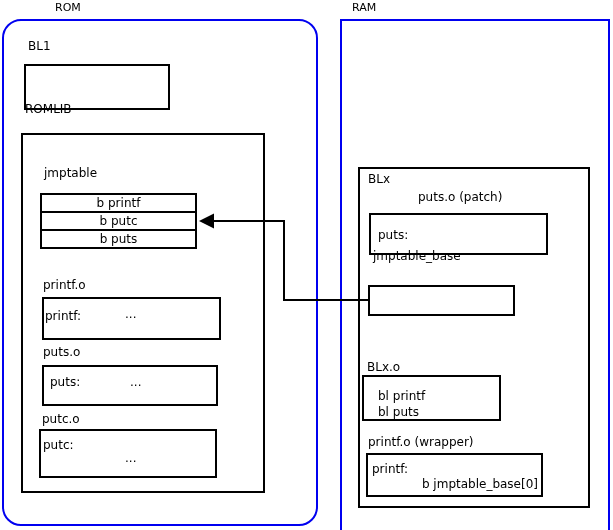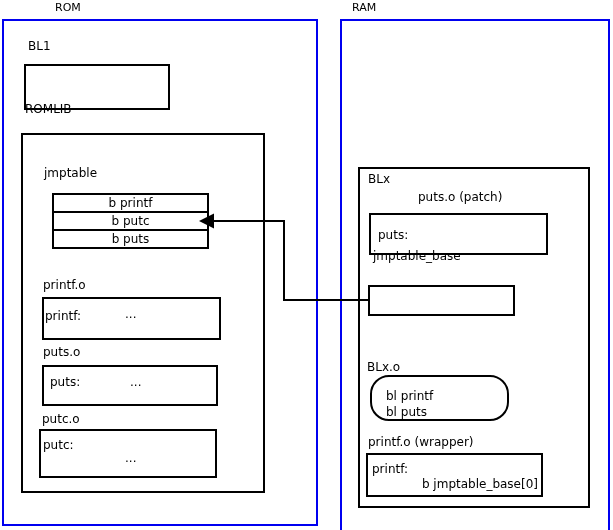--- a/index.html
+++ b/index.html
@@ -39,37 +39,36 @@
     background: transparent;
   }
   .box {
     position: absolute;
     box-sizing: border-box;
     border: 2px solid var(--line);
     background: var(--bg);
   }
   
   .rom-title   { left: 55px;  top: 1px; }
-  .rom-frame   { left: 2px;   top: 19px;  width: 316px; height: 507px; }
+  .rom-frame   { left: 2px;   top: 19px;  width: 316px; height: 507px; border-radius: 19px; }
   .bl1-label   { left: 24px;  top: 18px; }
   .bl1-box     { left: 20px;  top: 43px;  width: 146px; height: 46px; }
   .romlib-label{ left: 21px;  top: 81px; }
   .romlib-box  { left: 17px;  top: 112px; width: 244px; height: 360px; }
   .jmptable-label { left: 21px; top: 31px; }
   .jmptable-rows  { position: absolute; left: 17px; top: 58px; width: 157px; }
   .jmp-row {
     box-sizing: border-box;
     width: 157px;
     height: 20px;
     border: 2px solid var(--line);
     background: var(--bg);
     text-align: center;
     font-size: 12px;
     line-height: 16px;
-    margin-left: 12px;
   }
   .jmp-row + .jmp-row { margin-top: -2px; }
   .obj1-label { left: 20px; top: 143px; }
   .obj1-box   { left: 19px; top: 162px; width: 179px; height: 43px; }
   .obj2-label { left: 20px; top: 210px; }
   .obj2-box   { left: 19px; top: 230px; width: 176px; height: 41px; }
   .obj3-label { left: 19px; top: 277px; }
   .obj3-box   { left: 16px; top: 294px; width: 178px; height: 49px; text-align: right; }
   .sym  { position: absolute; font-size: 12px; white-space: nowrap; }
   .obj1-sym { left: 1px;  top: 10px; }
@@ -82,22 +81,22 @@
   .ram-title { left: 352px; top: 1px; }
   .ram-frame { left: 340px; top: 19px; width: 270px; height: 520px; }
   .blx-box   { left: 16px;  top: 146px; width: 232px; height: 341px; }
   .blx-label   { left: 8px;  top: 3px; }
   .patch-label { left: 11px; top: 21px; margin-left: 47px; }
   .patch-box   { left: 9px;  top: 44px; width: 179px; height: 42px; }
   .patch-sym   { left: 7px;  top: 13px; }
   .jb-label    { left: 13px; top: 80px; }
   .jb-box      { left: 8px;  top: 116px; width: 147px; height: 31px; }
   .blxo-label  { left: 7px;  top: 191px; }
-  .blxo-box    { left: 10px;  top: 206px; width: 139px; height: 46px;
-                 padding: 11px 0 10px 14px; font-size: 12px; line-height: 16px; border-radius: 19px; }
+  .blxo-box    { left: 2px;  top: 206px; width: 139px; height: 46px;
+                 padding: 11px 0 10px 14px; font-size: 12px; line-height: 16px; }
   .wrap-label  { left: 8px;  top: 266px; }
   .wrap-box    { left: 6px;  top: 284px; width: 177px; height: 44px; }
   .wrap-sym    { left: 4px;  top: 7px; }
   .wrap-instr  { position: absolute; right: 3px; bottom: 4px; font-size: 12px; white-space: nowrap; }
   
   .arrow-overlay {
     position: absolute;
     left: 0; top: 0;
     width: 613px; height: 530px;
     pointer-events: none;

